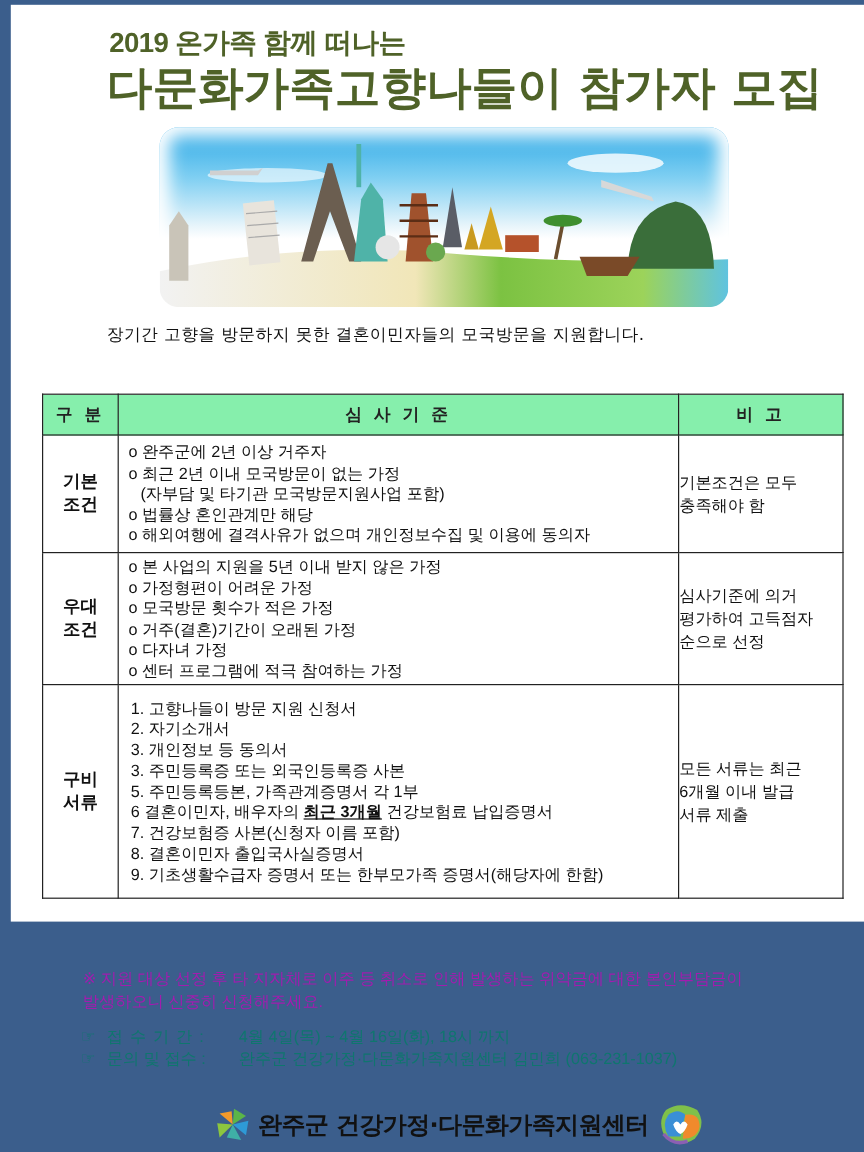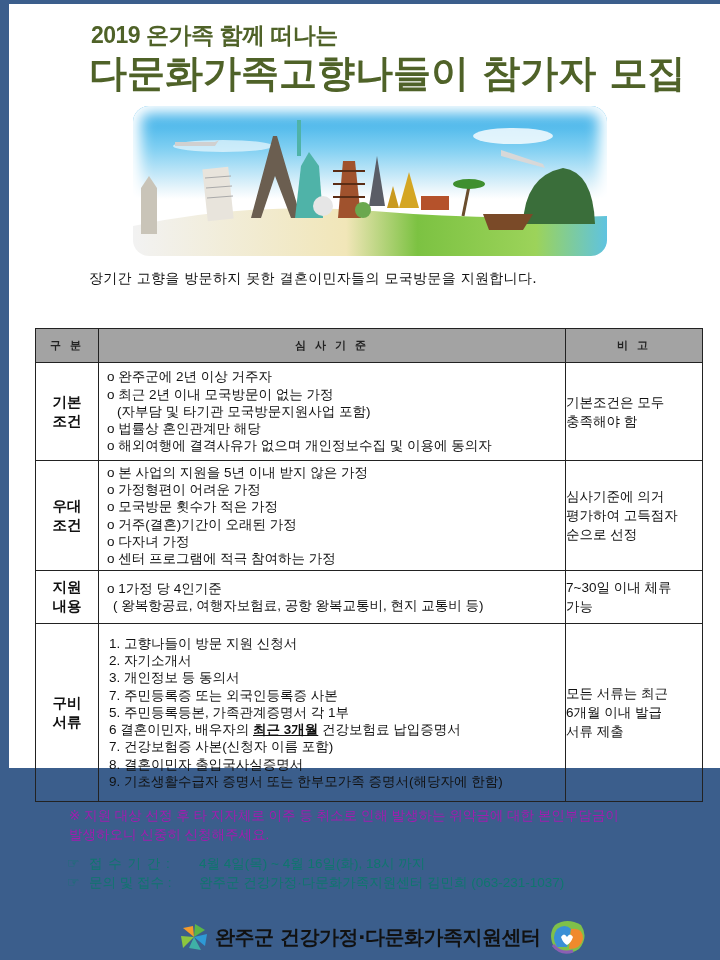--- a/index.html
+++ b/index.html
@@ -40,21 +40,21 @@
   }
   table.criteria {
     position:absolute; left:26px; top:324px; width:667px;
     border-collapse:collapse; table-layout:fixed;
     font-family:"Liberation Sans", "DejaVu Sans", sans-serif;
   }
   table.criteria th, table.criteria td {
     border:1.5px solid #222222; padding:0; vertical-align:middle;
   }
   table.criteria th {
-    background:#a3a3a3; height:33px; font-size:11px; font-weight:bold;
+    background:#86efac; height:33px; font-size:14px; font-weight:bold;
     color:#222; letter-spacing:3px;
   }
   td.cat {
     text-align:center; font-weight:bold; font-size:14.5px; line-height:19px; color:#111;
   }
   td.cat span { display:block; }
   td.crit { padding:2px 0 2px 8px !important; font-size:13.5px; line-height:17.2px; color:#111; }
   td.crit div { white-space:nowrap; }
   td.note { text-align:left; font-size:13.5px; line-height:19px; color:#111; }
   td.note span { display:block; }
@@ -185,45 +185,31 @@
           <div>o 다자녀 가정</div>
           <div>o 센터 프로그램에 적극 참여하는 가정</div>
         </td>
         <td class="note">
           <span>심사기준에 의거</span>
           <span>평가하여 고득점자</span>
           <span>순으로 선정</span>
         </td>
       </tr>
 
-      <tr style="height:53px">
-        <td class="cat">
-          <span>지원</span>
-          <span>내용</span>
-        </td>
-        <td class="crit">
-          <div>o 1가정 당 4인기준</div>
-          <div style="padding-left:6px">  ( 왕복항공료, 여행자보험료, 공항 왕복교통비, 현지 교통비 등)</div>
-        </td>
-        <td class="note">
-          <span>7~30일 이내 체류</span>
-          <span>가능</span>
-        </td>
-      </tr>
 
       <tr style="height:178px">
         <td class="cat">
           <span>구비</span>
           <span>서류</span>
         </td>
         <td class="crit" style="padding-left:10px !important;">
           <div>1. 고향나들이 방문 지원 신청서</div>
           <div>2. 자기소개서</div>
           <div>3. 개인정보 등 동의서</div>
-          <div>7. 주민등록증 또는 외국인등록증 사본</div>
+          <div>3. 주민등록증 또는 외국인등록증 사본</div>
           <div>5. 주민등록등본, 가족관계증명서 각 1부</div>
           <div><span>6 결혼이민자, 배우자의 </span><span class="u">최근 3개월</span><span> 건강보험료 납입증명서</span></div>
           <div>7. 건강보험증 사본(신청자 이름 포함)</div>
           <div>8. 결혼이민자 출입국사실증명서</div>
           <div>9. 기초생활수급자 증명서 또는 한부모가족 증명서(해당자에 한함)</div>
         </td>
         <td class="note">
           <span>모든 서류는 최근</span>
           <span>6개월 이내 발급</span>
           <span>서류 제출</span>

